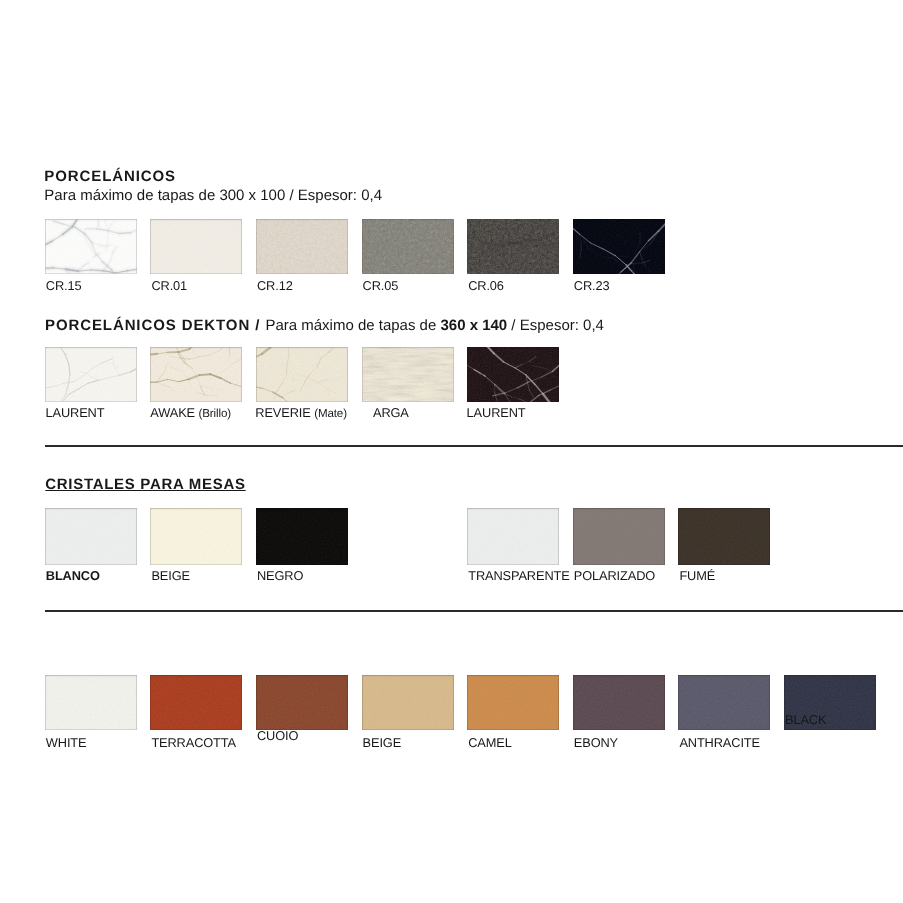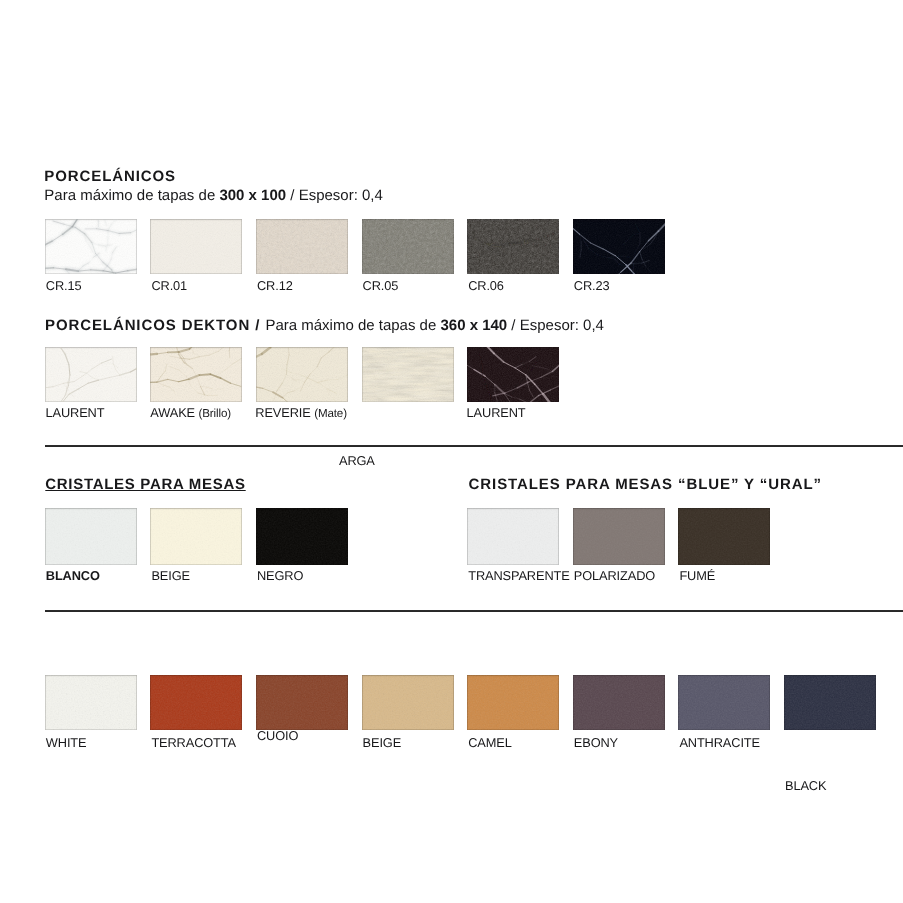--- a/index.html
+++ b/index.html
@@ -3,21 +3,21 @@
 <meta charset="utf-8">
 <title>Catalogo Materiales</title>
 <style>
   html,body{margin:0;padding:0;}
   body{width:903px;height:903px;background:#ffffff;font-family:"Liberation Sans",sans-serif;
        -webkit-font-smoothing:antialiased;text-rendering:geometricPrecision;overflow:hidden;position:relative;}
   .page{position:absolute;left:0;top:0;width:903px;height:903px;}
   .sec-title{position:absolute;white-space:nowrap;color:#18181a;font-weight:bold;
        font-size:15px;letter-spacing:0.9px;}
   .sub{position:absolute;white-space:nowrap;color:#18181a;font-size:15px;}
-  .sub b{font-weight:bold;}
+  .sub b{font-weight:normal;}
   .inline-head{position:absolute;white-space:nowrap;color:#18181a;font-size:15px;}
   .inline-head b{font-weight:bold;letter-spacing:0.9px;}
   .inline-head b.nb{letter-spacing:0;}
   .rule{position:absolute;height:2px;background:linear-gradient(to bottom,#6f6f6f 0%,#111 35%,#111 70%,#9a9a9a 100%);}
   .sw{position:absolute;overflow:hidden;}
   .sw.stone{box-shadow:inset 0 0 0 0.8px rgba(0,0,0,0.16),inset 0 1px 2px rgba(0,0,0,0.12);}
   .lbl{position:absolute;white-space:nowrap;color:#18181a;font-size:12.8px;letter-spacing:-0.12px;}
   .lbl .small{font-size:11.6px;margin-left:3.5px;}
 </style>
 </head>
@@ -591,21 +591,21 @@
               <path d="M40.0 40.7L55.0 40.3" stroke="#bbb4a1" stroke-width="0.76" opacity="0.37"></path>
               <path d="M55.0 40.3L70.0 39.3" stroke="#bbb4a1" stroke-width="1.02" opacity="0.28"></path>
               <path d="M70.0 39.3L84.8 37.6" stroke="#bbb4a1" stroke-width="0.65" opacity="0.29"></path>
               <path d="M84.8 37.6L99.8 37.1" stroke="#bbb4a1" stroke-width="1.11" opacity="0.21"></path>
               <path d="M70.0 39.3L75.4 33.4" stroke="#c6bfac" stroke-width="0.48" opacity="0.29"></path>
               <path d="M75.4 33.4L81.5 28.3" stroke="#c6bfac" stroke-width="0.83" opacity="0.29"></path>
             </g>
           </svg>
         </span>
       </div>
-      <div class="lbl" style="left: 339px; top: 405.4px; margin-top: 48px;"><span>ARGA</span></div>
+      <div class="lbl" style="left: 373px; top: 405.4px;"><span>ARGA</span></div>
       <div class="sw stone" style="left: 467.2px; top: 346.5px; width: 92.1px; height: 55px; background: rgb(25, 11, 14);">
         <span style="display: block; width: 100%; height: 100%;">
           <svg viewBox="0 0 92 56" preserveAspectRatio="none" width="100%" height="100%" style="display:block">
             <g fill="none" stroke-linecap="round" stroke-linejoin="round" filter="url(#bl1)">
               <path d="M18.0 -3.0L26.9 6.5" stroke="#c3b2b8" stroke-width="2.03" opacity="0.73"></path>
               <path d="M26.9 6.5L36.5 15.2" stroke="#c3b2b8" stroke-width="1.82" opacity="0.59"></path>
               <path d="M36.5 15.2L48.0 21.3" stroke="#c3b2b8" stroke-width="1.02" opacity="0.74"></path>
               <path d="M48.0 21.3L58.9 28.4" stroke="#c3b2b8" stroke-width="0.91" opacity="0.85"></path>
               <path d="M58.9 28.4L67.7 37.9" stroke="#c3b2b8" stroke-width="1.51" opacity="0.74"></path>
               <path d="M67.7 37.9L76.0 47.9" stroke="#c3b2b8" stroke-width="1.37" opacity="0.63"></path>
@@ -694,21 +694,20 @@
       <div class="sw stone" style="left: 256px; top: 508.3px; width: 92.1px; height: 56.4px; background: rgb(8, 7, 5);">
         <span style="display: block; width: 100%; height: 100%;">
           <svg viewBox="0 0 92 56" preserveAspectRatio="none" width="100%" height="100%" style="display:block">
             <rect width="92" height="56" filter="url(#ng)" opacity="0.09"></rect>
           </svg>
         </span>
       </div>
       <div class="lbl" style="left: 257px; top: 567.5px;"><span>NEGRO</span></div>
     </div>
 
-  <div class="sec-title" style="left:468.6px;top:476.4px;letter-spacing:0.9px;">CRISTALES PARA MESAS “BLUE” Y “URAL”</div>
   <div id="row-cristales2">
       <div class="sw stone" style="left: 467.2px; top: 508.3px; width: 92.1px; height: 56.4px; background: rgb(237, 238, 238);">
         <span style="display: block; width: 100%; height: 100%;">
           <svg viewBox="0 0 92 56" preserveAspectRatio="none" width="100%" height="100%" style="display:block">
             <rect width="92" height="56" filter="url(#ng)" opacity="0.09"></rect>
           </svg>
         </span>
       </div>
       <div class="lbl" style="left: 468.2px; top: 567.5px;"><span>TRANSPARENTE</span></div>
       <div class="sw stone" style="left: 572.8px; top: 508.3px; width: 92.1px; height: 56.4px; background: rgb(129, 119, 115);">
@@ -788,16 +787,16 @@
         </span>
       </div>
       <div class="lbl" style="left: 679.4px; top: 734.6px;"><span>ANTHRACITE</span></div>
       <div class="sw stone" style="left: 784px; top: 674.8px; width: 92.1px; height: 54.8px; background: rgb(42, 46, 65);">
         <span style="display: block; width: 100%; height: 100%;">
           <svg viewBox="0 0 92 56" preserveAspectRatio="none" width="100%" height="100%" style="display:block">
             <rect width="92" height="56" filter="url(#ng)" opacity="0.14"></rect>
           </svg>
         </span>
       </div>
-      <div class="lbl" style="left: 785px; top: 778px; text-align: right;"><span>BLACK</span></div>
+      <div class="lbl" style="left: 785px; top: 712px; text-align: right;"><span>BLACK</span></div>
     </div>
 
 </div>
 
 </body></html>

